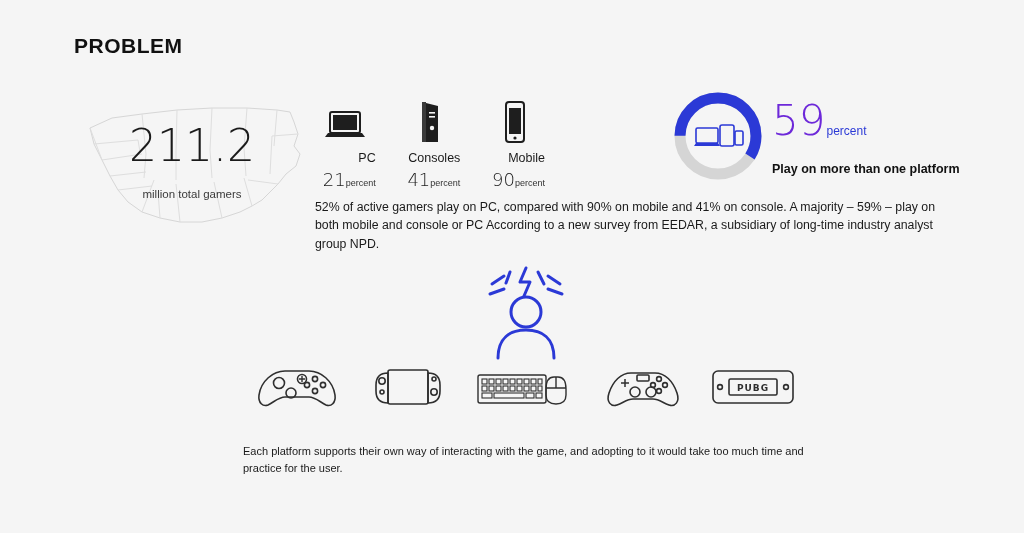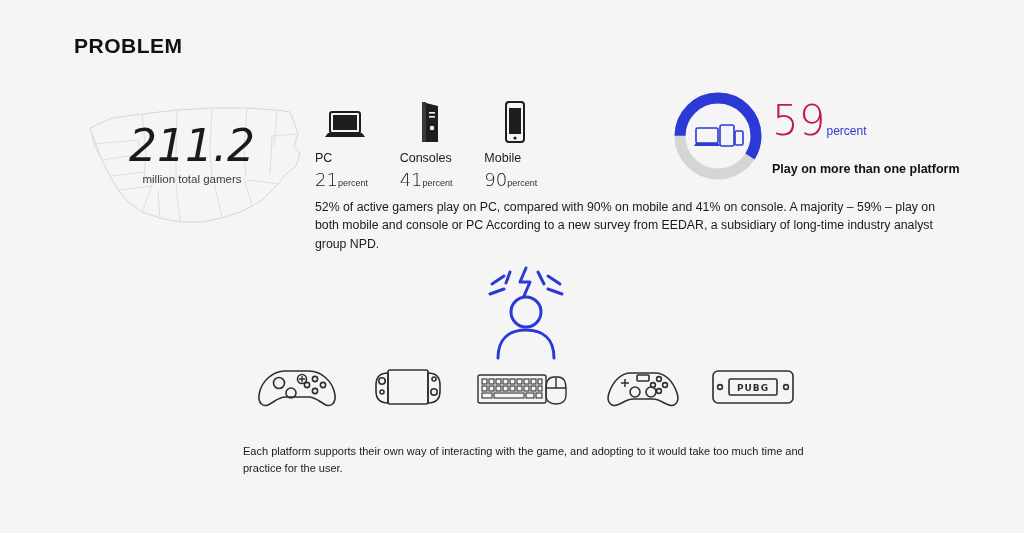--- a/index.html
+++ b/index.html
@@ -50,40 +50,39 @@
     width: 240px;
     text-align: center;
   }
   .map-stat .big {
     font-size: 44px;
     font-weight: 300;
     letter-spacing: 0px;
     color: #1a1a1a;
     line-height: 1;
     font-family: "DejaVu Sans", sans-serif;
-    font-style: italic;
   }
   .map-stat .sub {
-    margin-top: 5px;
+    margin-top: 20px;
     font-size: 11.5px;
     color: #3a3a3a;
   }
 
   
   .platforms {
     position: absolute;
     left: 315px;
     top: 92px;
     width: 230px;
     display: flex;
     gap: 24px;
   }
   .plat {
     width: 62px;
-    text-align: left;
+    text-align: right;
   }
   .plat .ic {
     height: 52px;
     display: flex;
     align-items: flex-end;
     justify-content: center;
   }
   .plat .nm {
     font-size: 12.5px;
     margin-top: 7px;
@@ -127,21 +126,21 @@
     height: 30px;
   }
   .donut-text {
     position: absolute;
     left: 102px;
     top: 12px;
   }
   .donut-text .num {
     font-size: 42px;
     font-weight: 300;
-    color: #be185d;
+    color: #6d28d9;
     line-height: 1;
     font-family: "DejaVu Sans", sans-serif;
     display: inline-block;
   }
   .donut-text .unit {
     font-size: 12px;
     color: #2b39d6;
     display: inline-block;
     vertical-align: baseline;
     margin-left: 1px;

